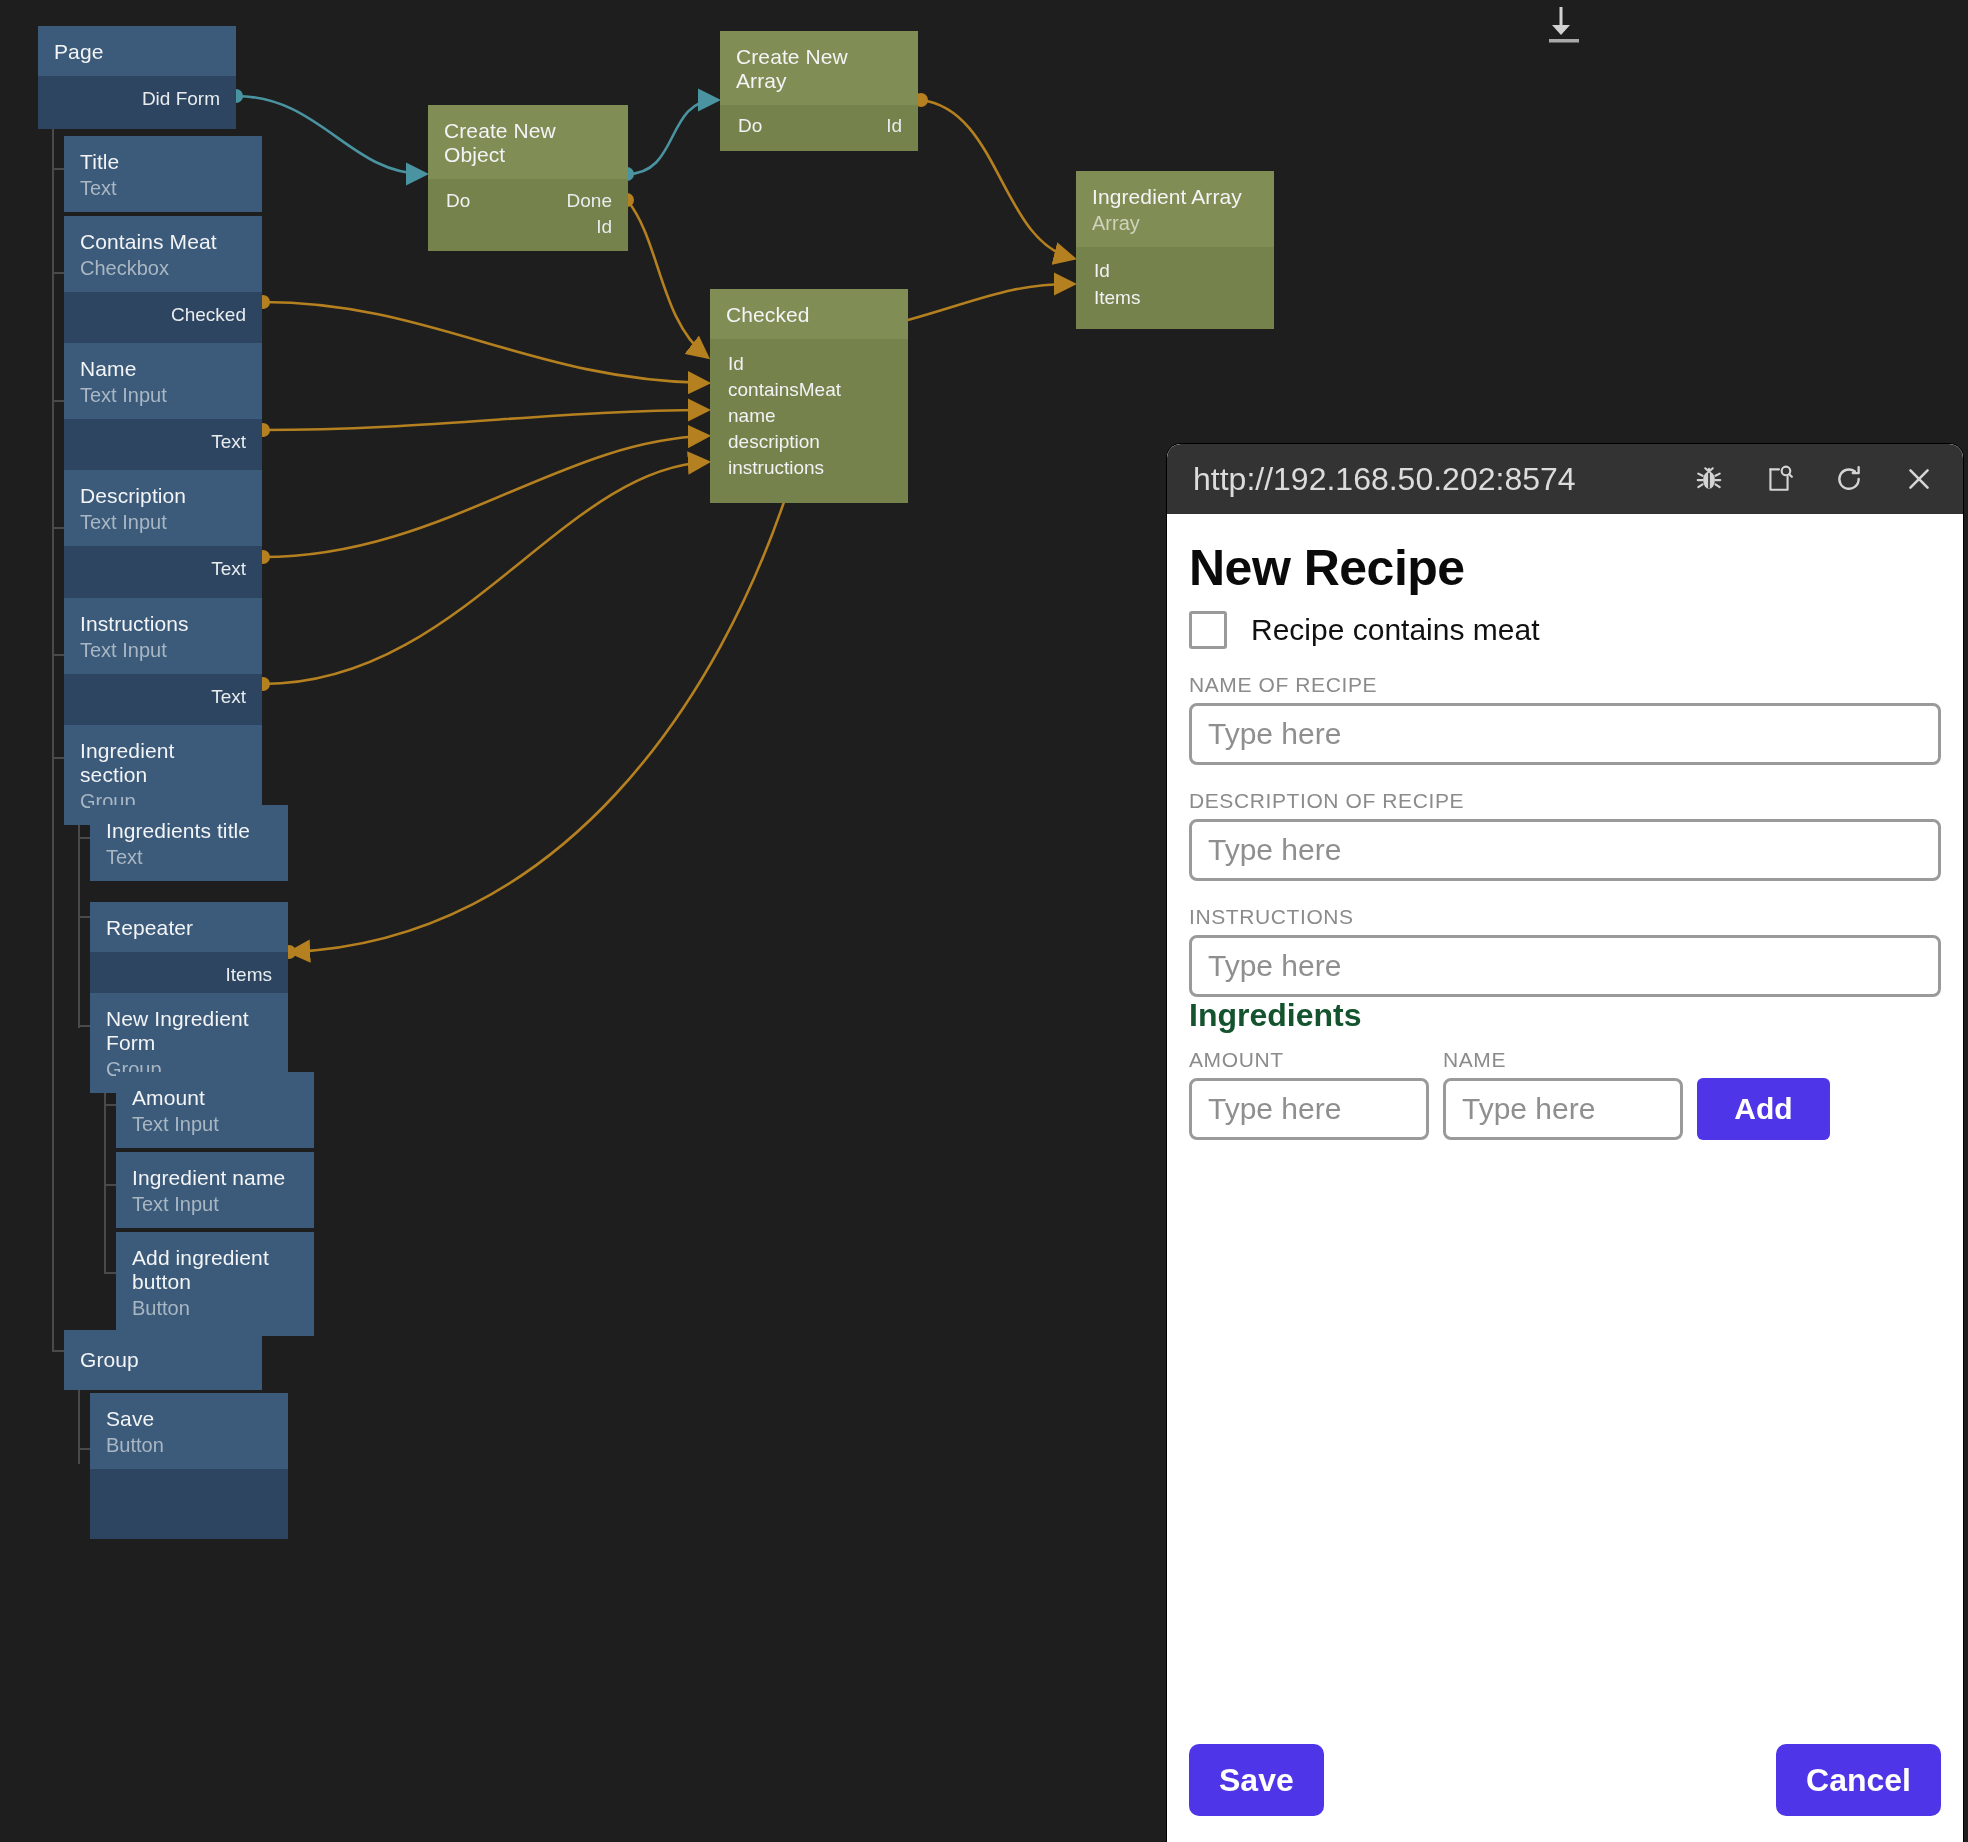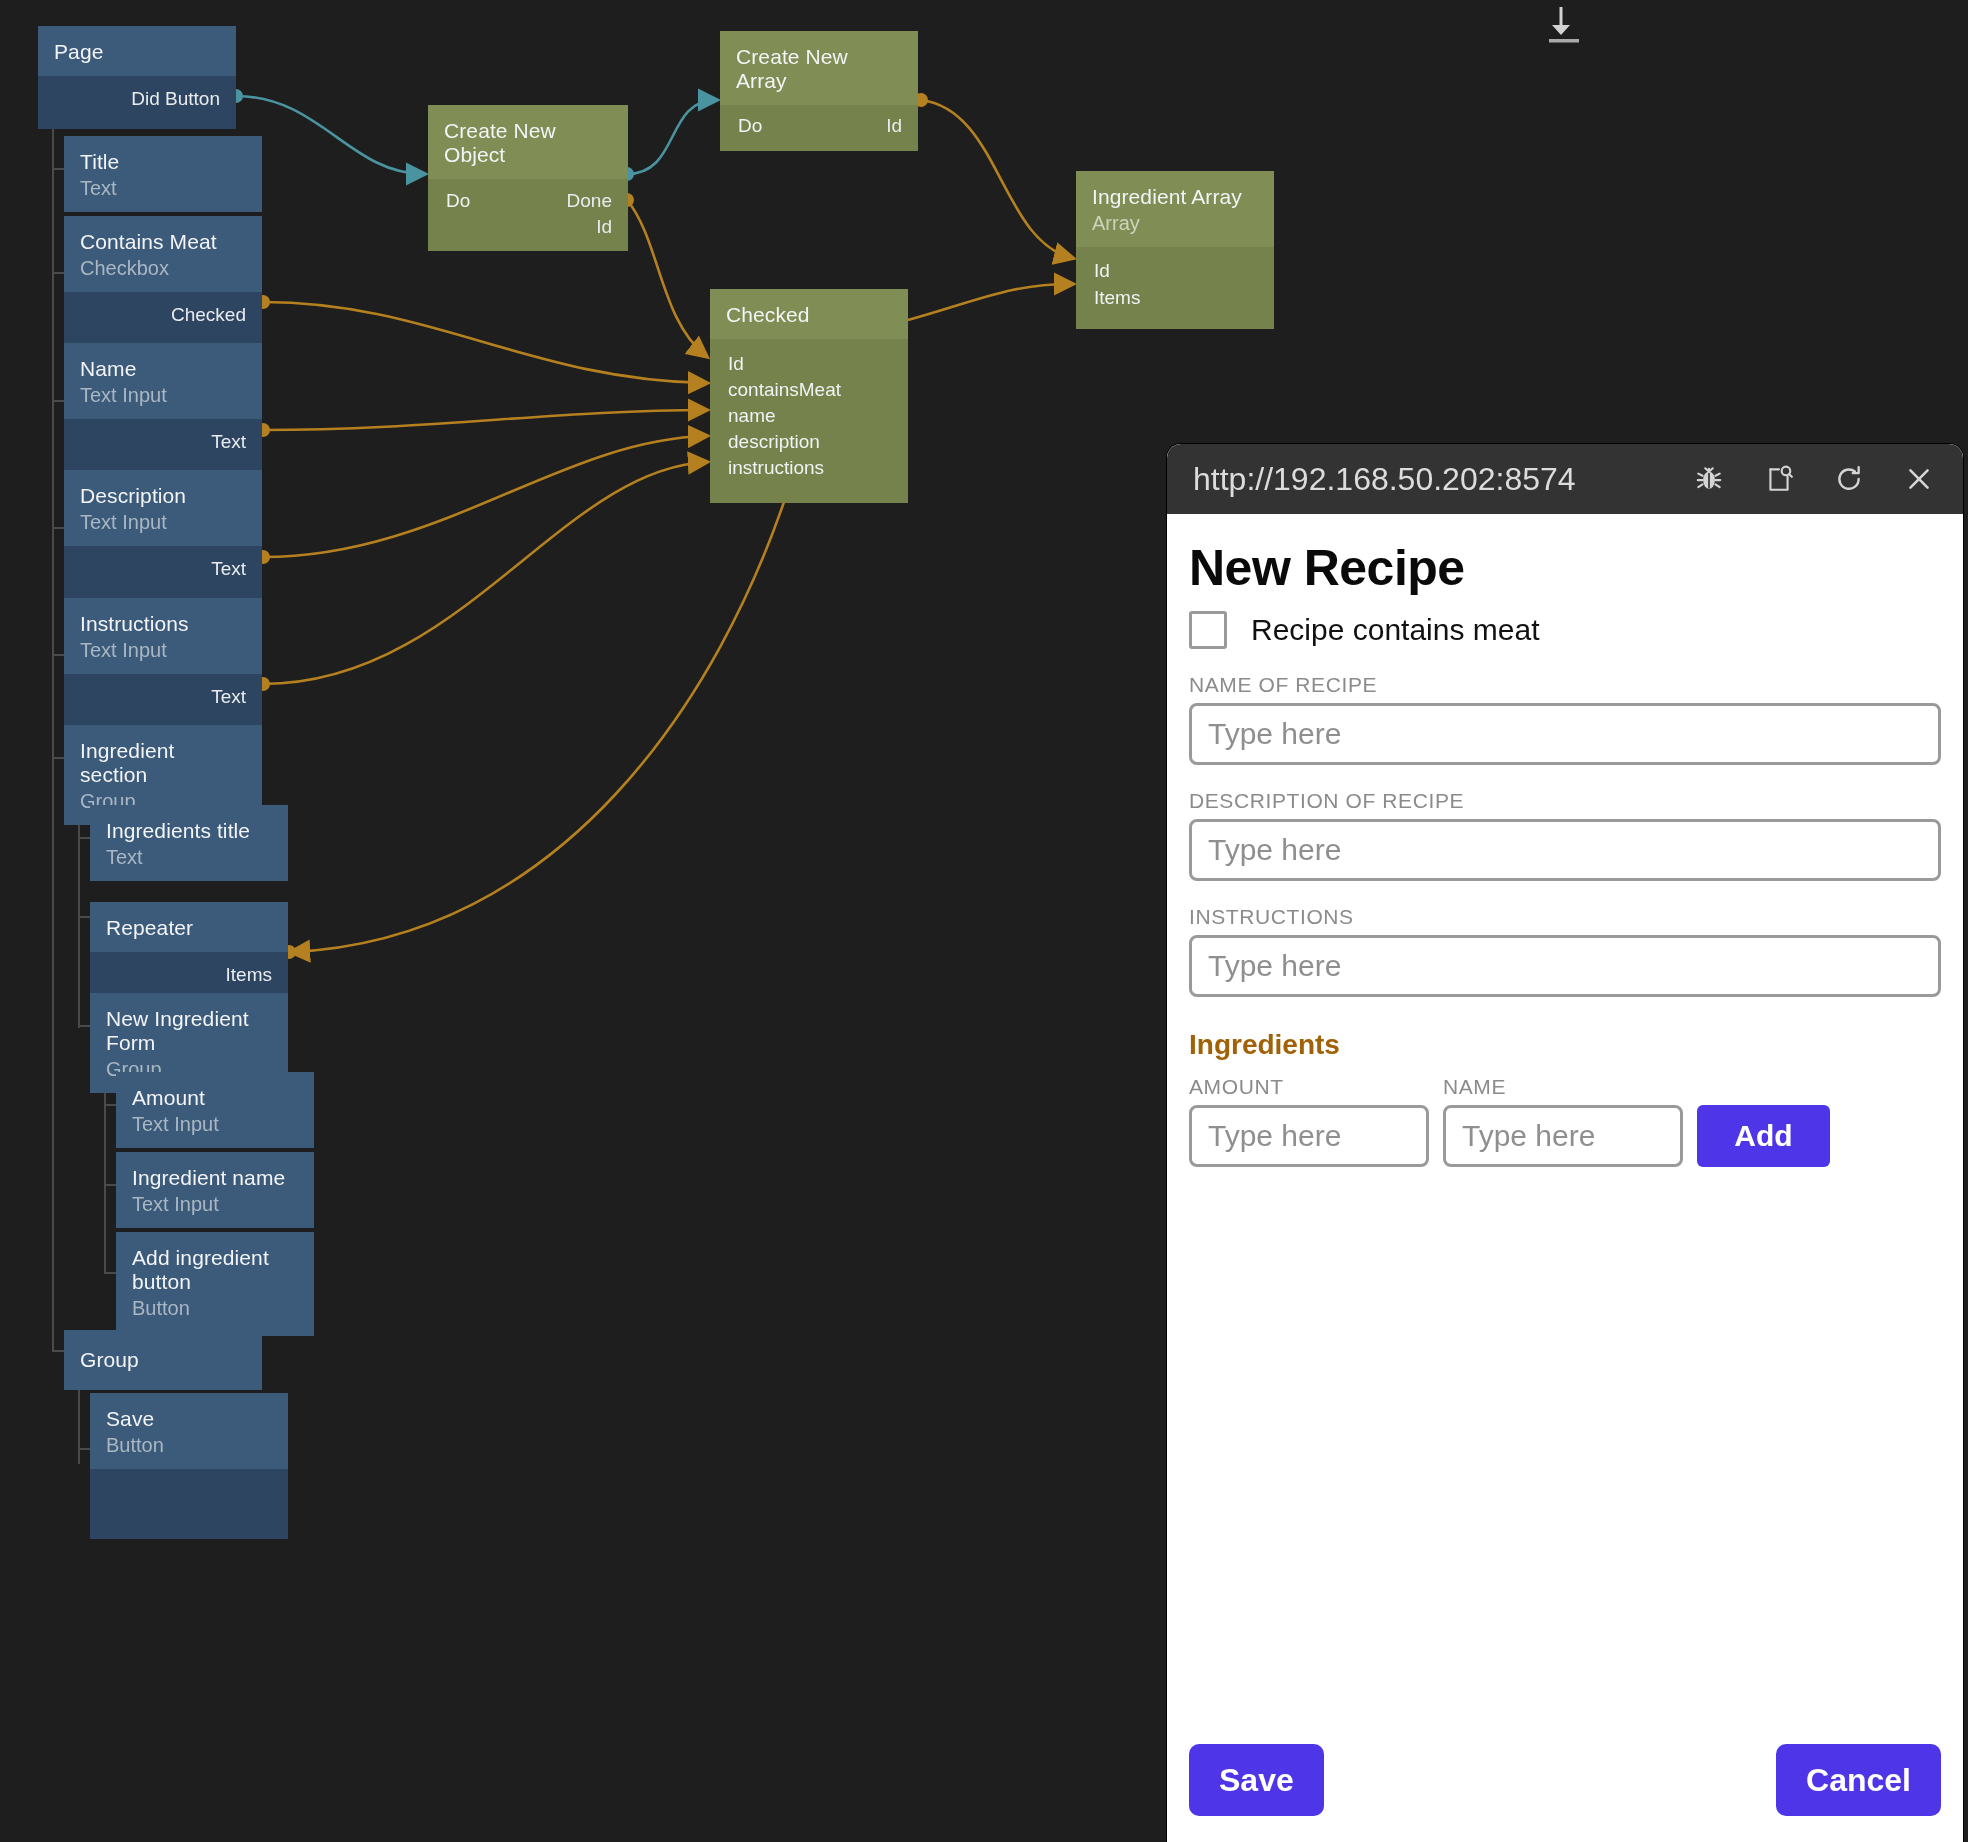--- a/index.html
+++ b/index.html
@@ -64,21 +64,21 @@
   #h1 { font-size: 50px; font-weight: 700; color: #0a0a0a; letter-spacing: -.5px; line-height: 1.05; }
   #cbrow { display: flex; align-items: center; margin-top: 16px; }
   #cbbox { width: 38px; height: 38px; border: 3px solid #9a9a9a; background: #fff; border-radius: 3px; flex: 0 0 38px; }
   #cblabel { font-size: 30px; color: #111; margin-left: 24px; }
   .flabel { font-size: 21px; color: #8b8b8b; letter-spacing: .6px; margin-top: 24px; margin-bottom: 6px; font-weight: 400; }
   .finput {
     height: 62px; border: 3px solid #9a9a9a; border-radius: 8px; background: #fff;
     display: flex; align-items: center; padding: 0 16px;
     font-size: 30px; color: #8f8f8f;
   }
-  #h2 { font-size: 28px; font-weight: 700; color: #a16207; margin-top: 32px; }
+  #h2 { font-size: 32px; font-weight: 700; color: #14532d; }
   #ingrow { display: flex; align-items: flex-end; gap: 14px; margin-top: 0; }
   .ingcol { display: flex; flex-direction: column; }
   #addbtn {
     flex: 0 0 auto; width: 133px; height: 62px; background: #4f35e8; border-radius: 6px;
     display: flex; align-items: center; justify-content: center;
     color: #fff; font-size: 30px; font-weight: 700;
   }
   #footer { flex: 0 0 auto; display: flex; justify-content: space-between; align-items: center; padding: 0 0 26px 0; }
   .bigbtn {
     background: #4f35e8; border-radius: 10px; color: #fff;
@@ -156,21 +156,21 @@
     <div class="guide h" style="left:104px; top:1272px; width:14px;"></div>
 
     <div class="guide v" style="left:78px;  top:1378px; height:86px;"></div>
     <div class="guide h" style="left:78px;  top:1448px; width:14px;"></div>
 
     <div class="node n-blue" style="left:38px;top:26px;width:198px;">
       <div class="hdr">
         <div class="ttl">Page</div>
       </div>
       <div class="body">
-        <div class="port out">Did Button</div>
+        <div class="port out">Did Form</div>
       </div>
     </div>
 
     <div class="node n-blue" style="left:64px;top:136px;width:198px;">
       <div class="hdr">
         <div class="ttl">Title</div>
         <div class="sub">Text</div>
       </div>
     </div>
 

